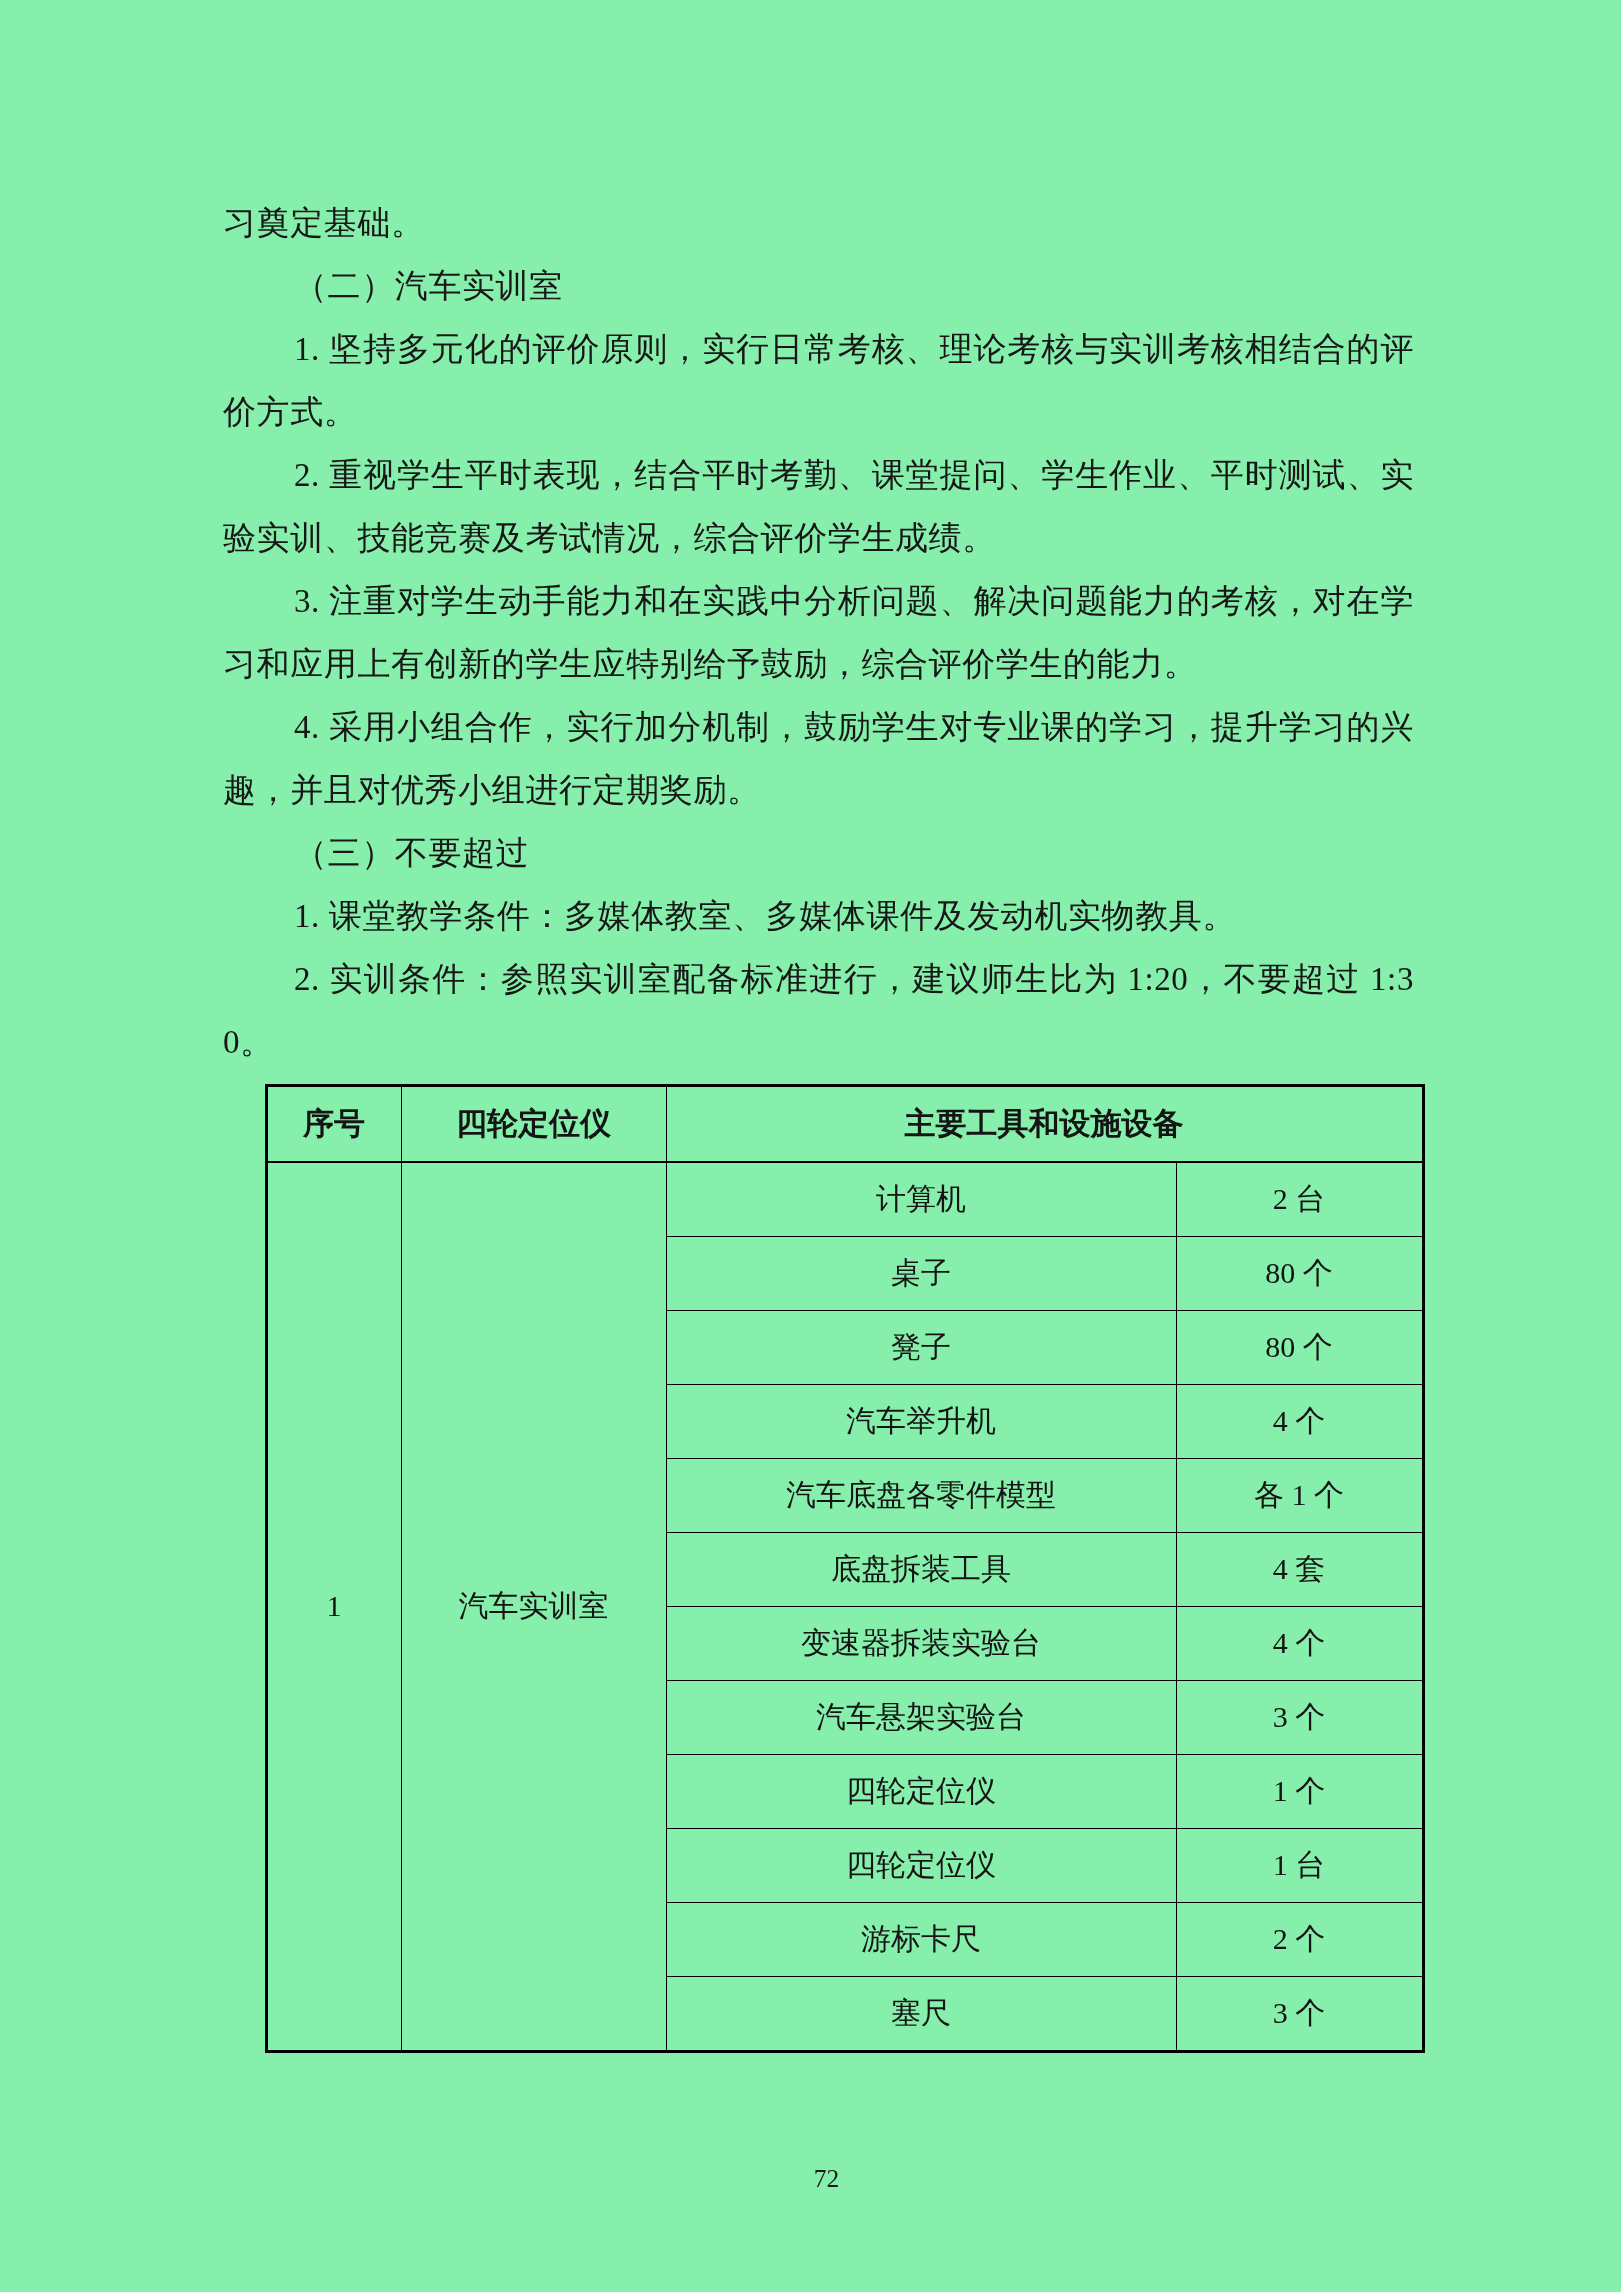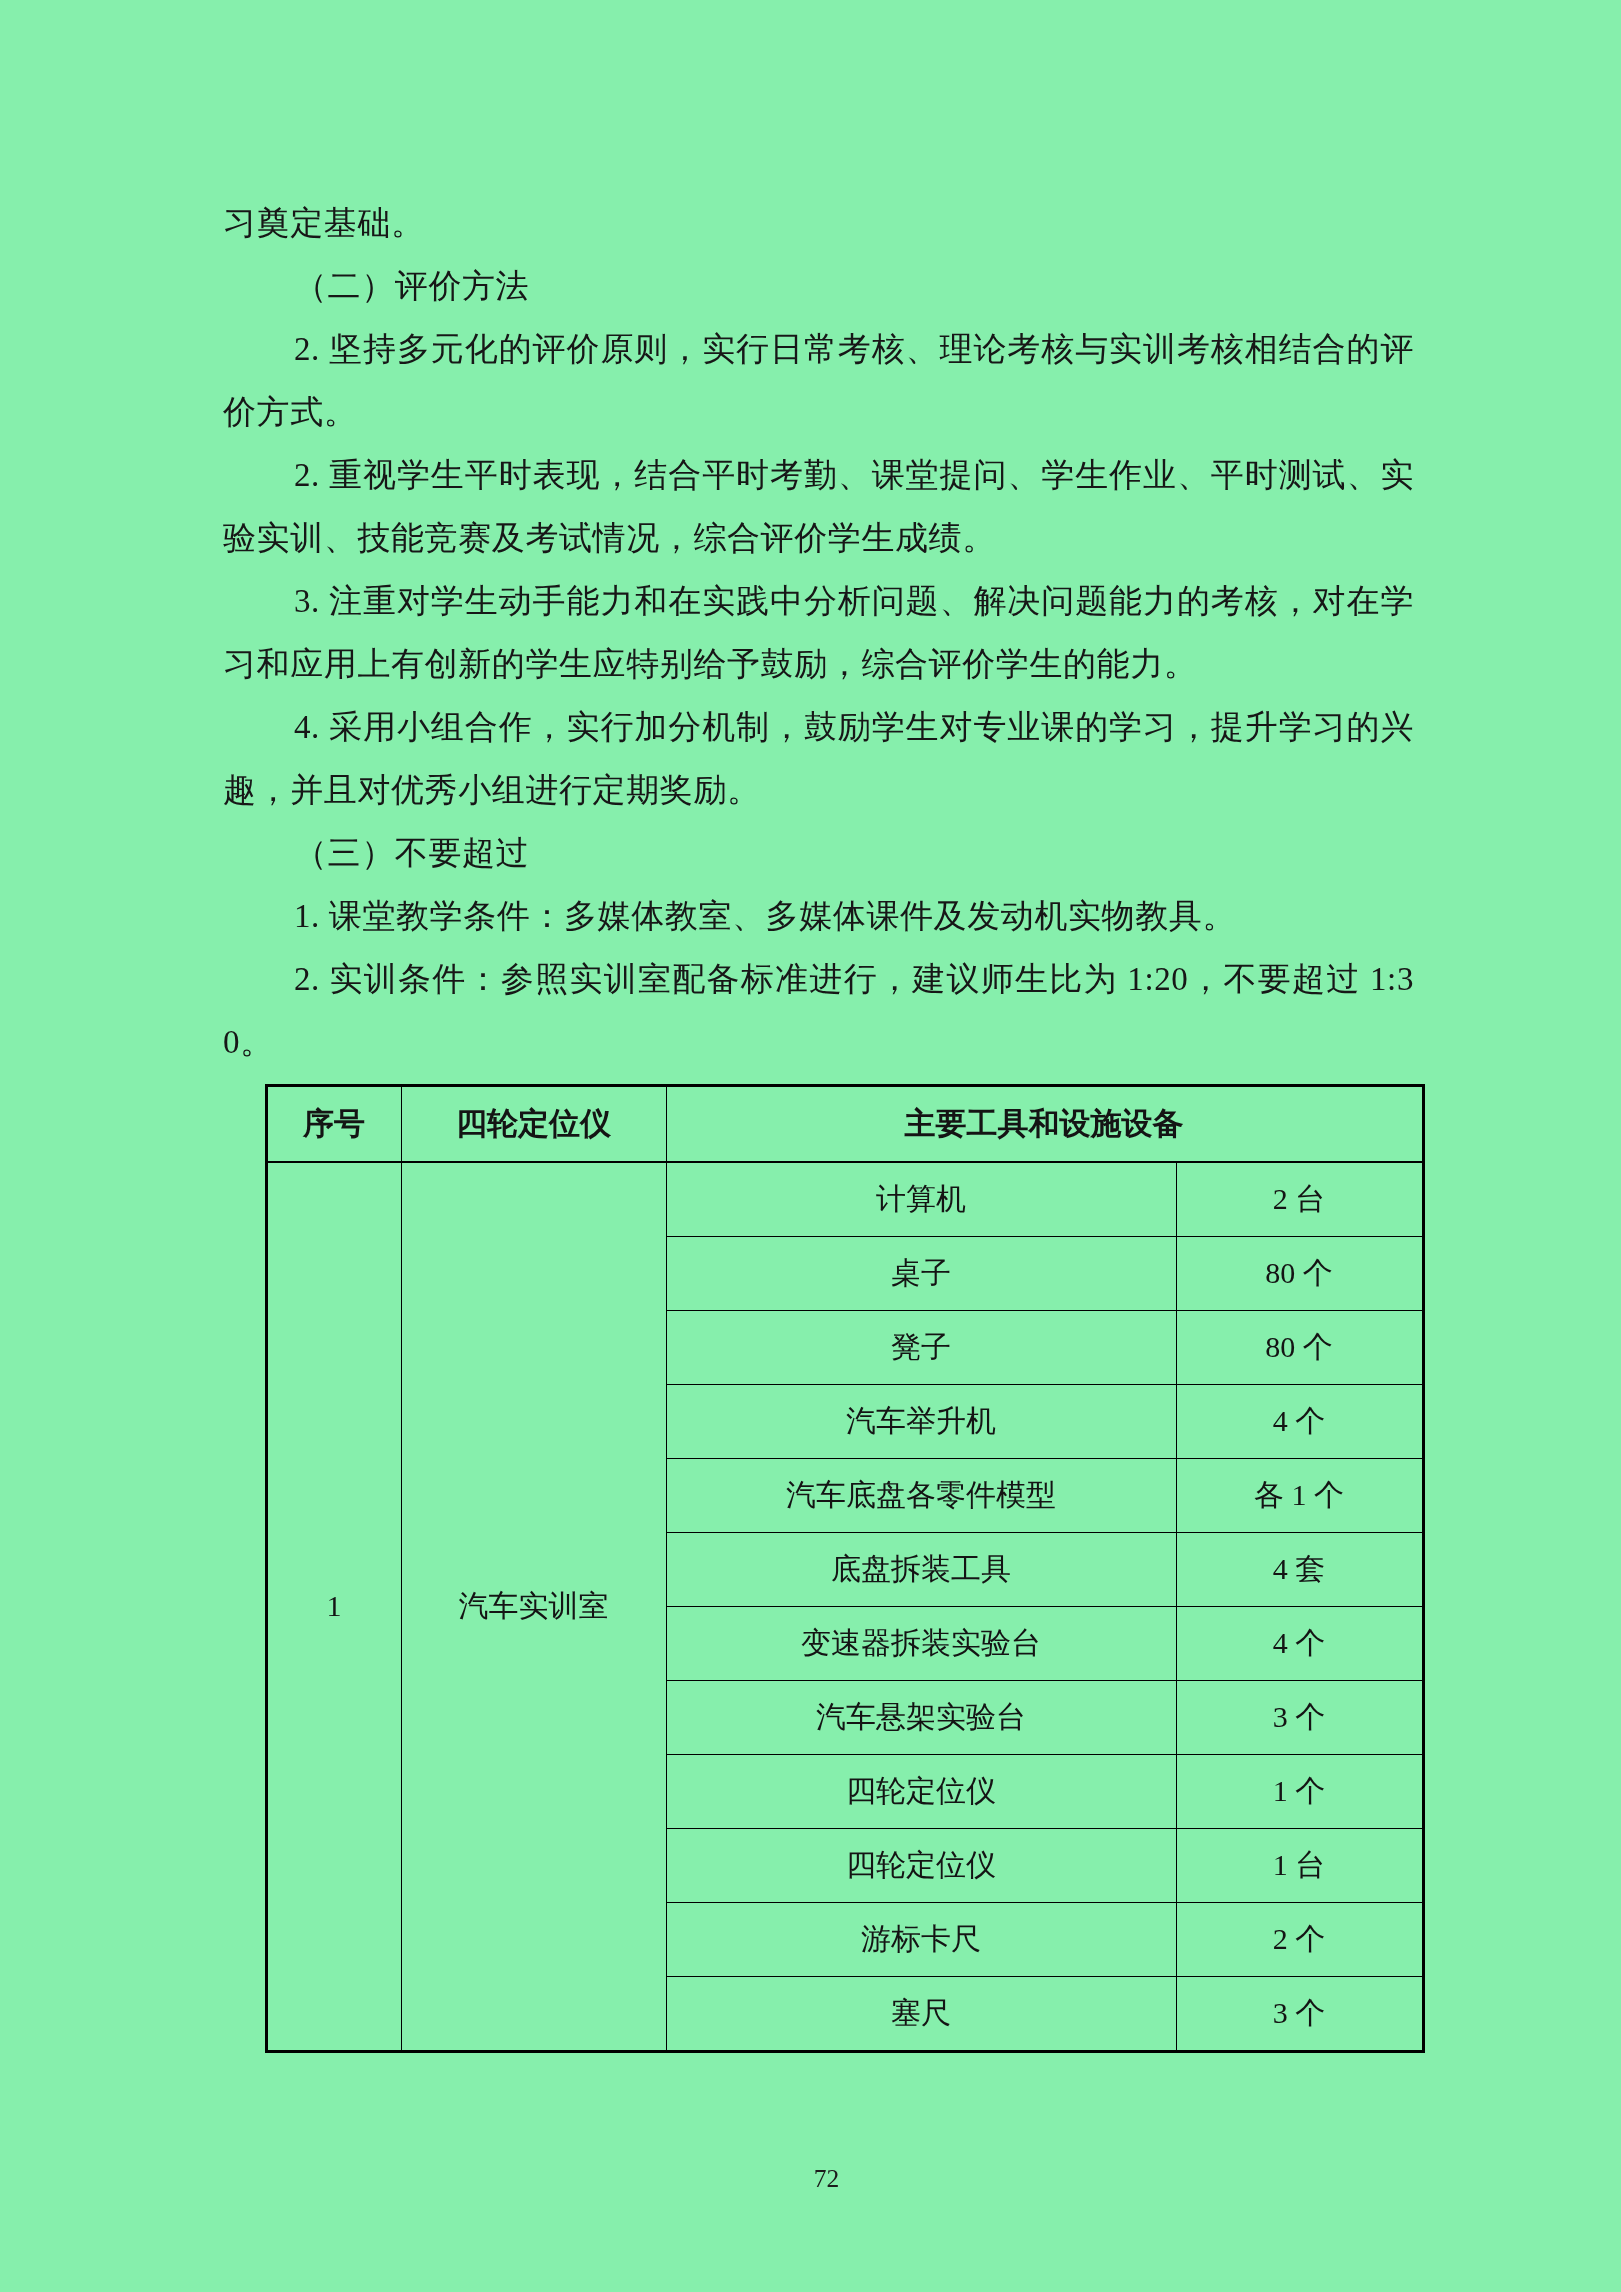--- a/index.html
+++ b/index.html
@@ -101,23 +101,23 @@
 </style>
 </head>
 <body>
 
 <div class="page">
 
   <div class="content">
 
     <p class="para noindent">习奠定基础。</p>
 
-    <p class="para indent">（二）评价方法</p>
-
-    <p class="para indent">2. 坚持多元化的评价原则，实行日常考核、理论考核与实训考核相结合的评价方式。</p>
+    <p class="para indent">（二）汽车实训室</p>
+
+    <p class="para indent">1. 坚持多元化的评价原则，实行日常考核、理论考核与实训考核相结合的评价方式。</p>
 
     <p class="para indent">2. 重视学生平时表现，结合平时考勤、课堂提问、学生作业、平时测试、实验实训、技能竞赛及考试情况，综合评价学生成绩。</p>
 
     <p class="para indent">3. 注重对学生动手能力和在实践中分析问题、解决问题能力的考核，对在学习和应用上有创新的学生应特别给予鼓励，综合评价学生的能力。</p>
 
     <p class="para indent">4. 采用小组合作，实行加分机制，鼓励学生对专业课的学习，提升学习的兴趣，并且对优秀小组进行定期奖励。</p>
 
     <p class="para indent">（三）不要超过</p>
 
     <p class="para indent">1. 课堂教学条件：多媒体教室、多媒体课件及发动机实物教具。</p>

